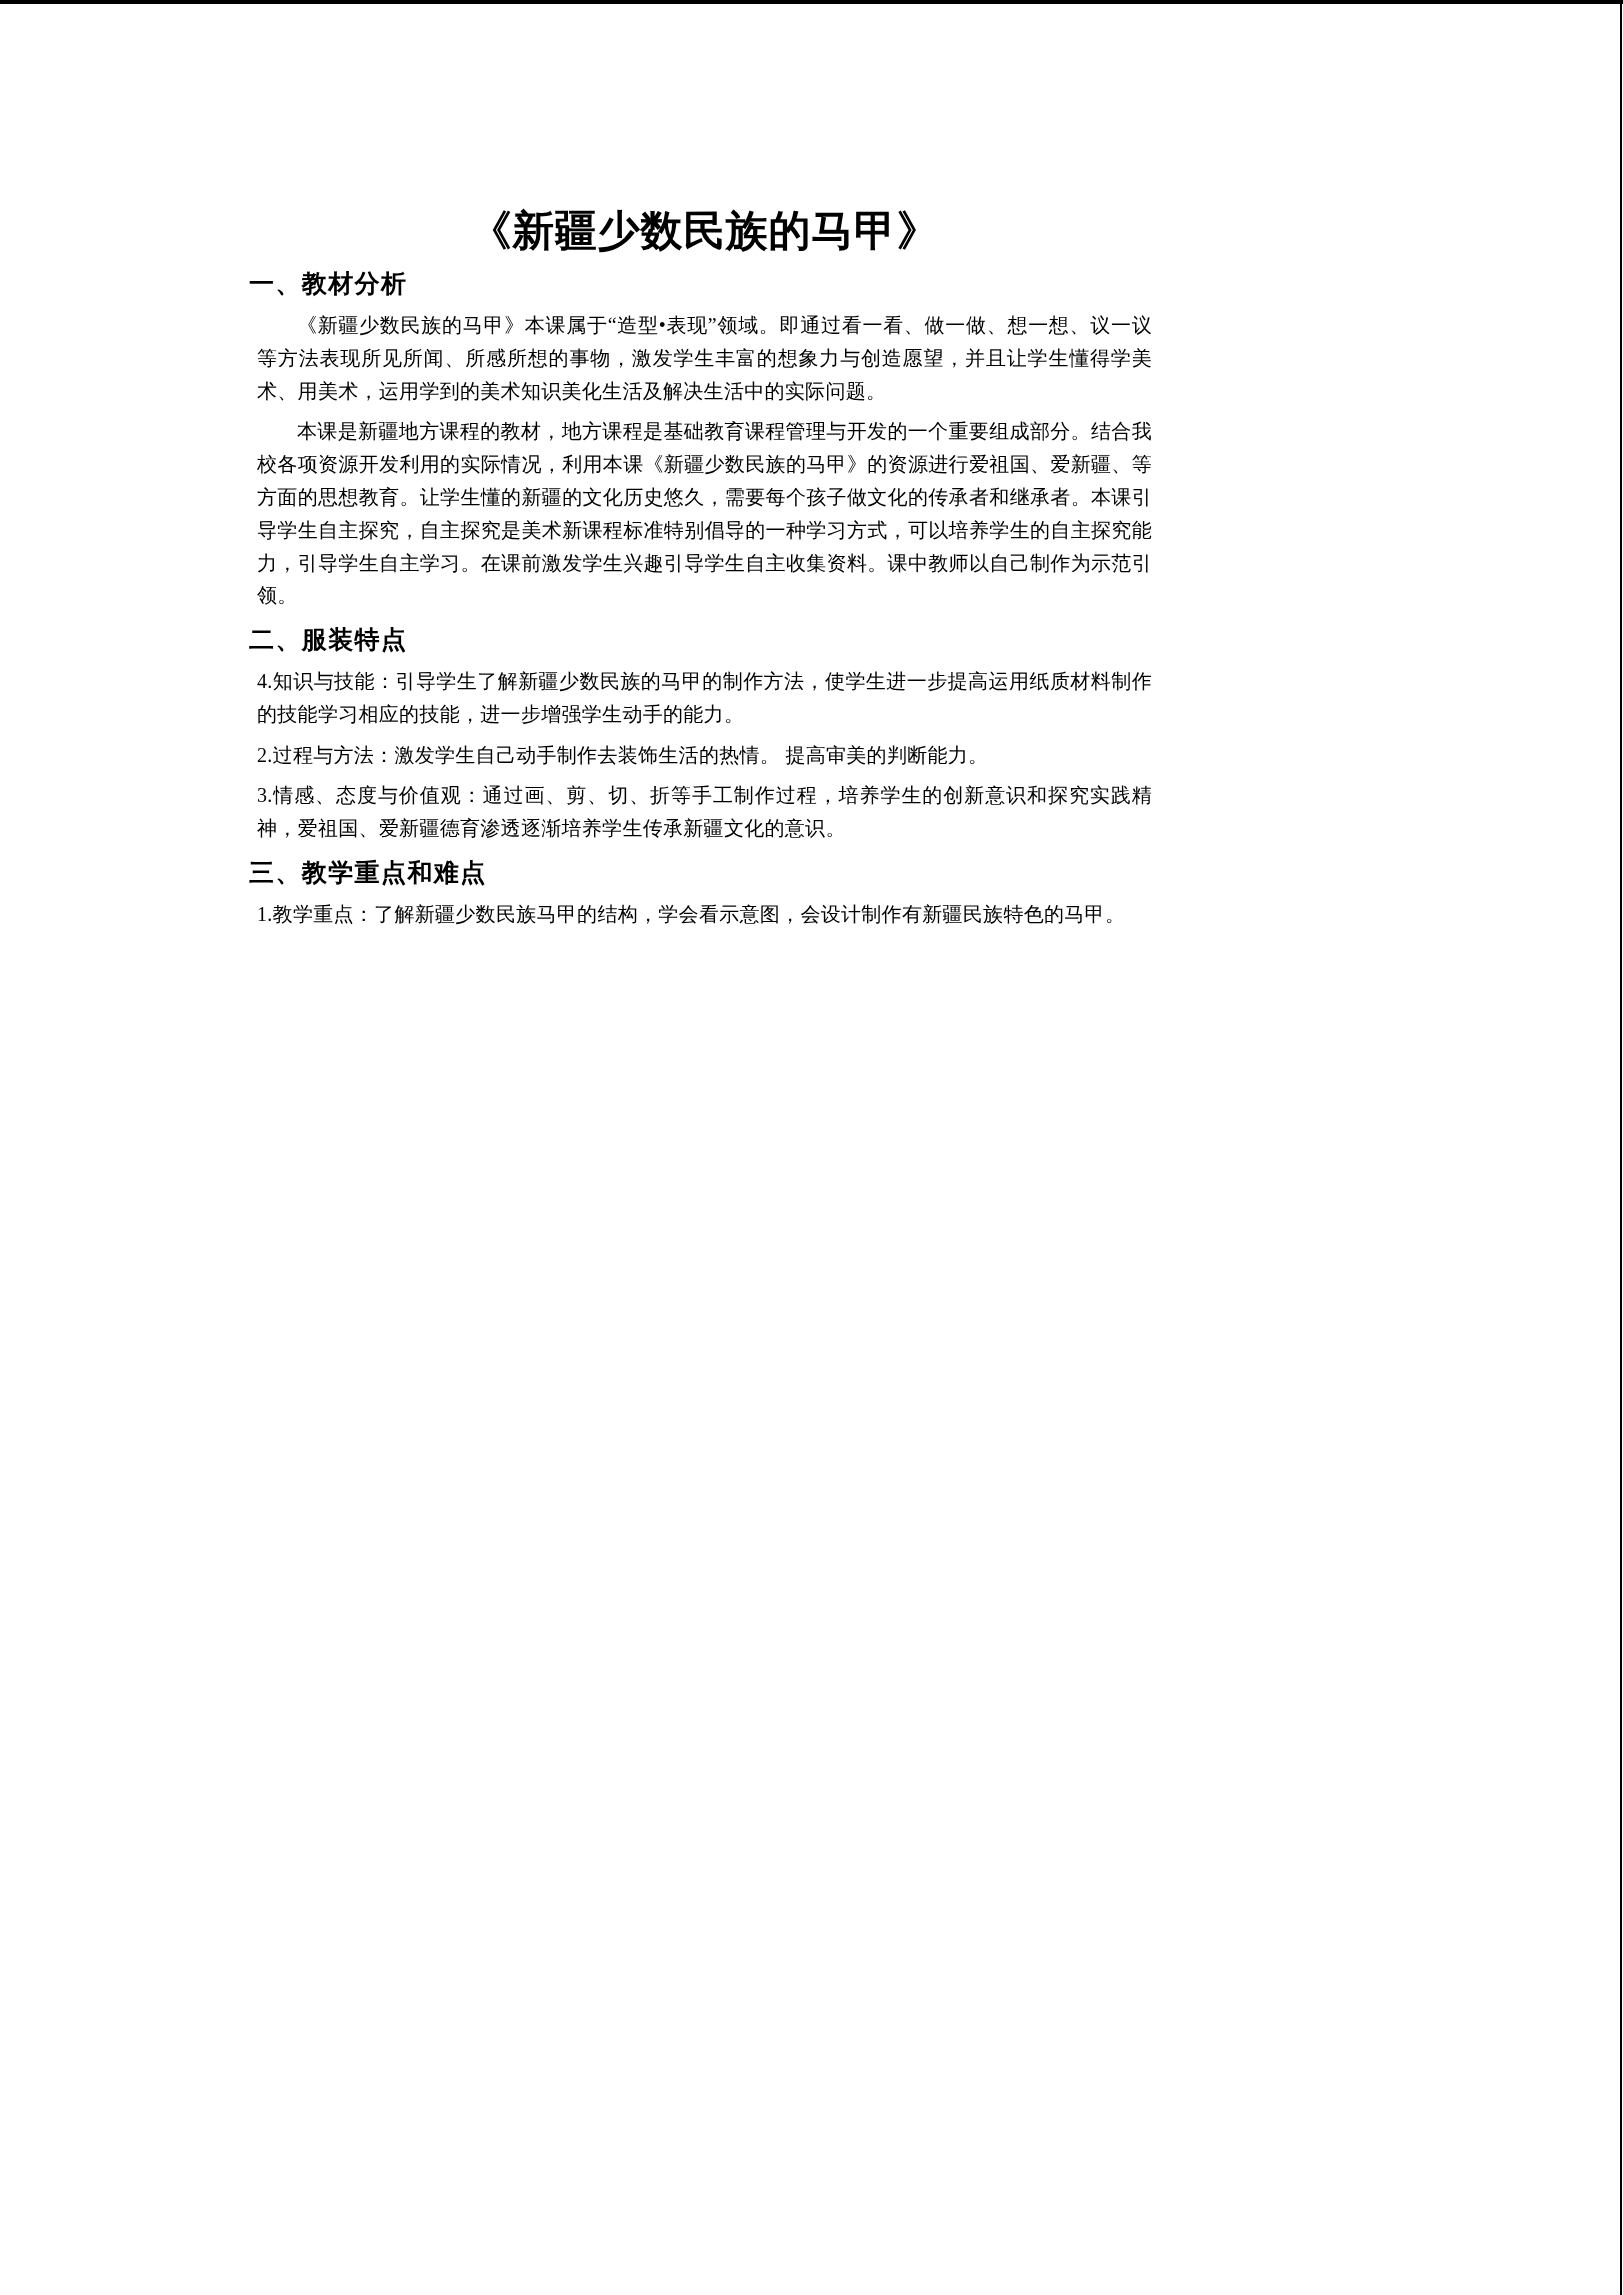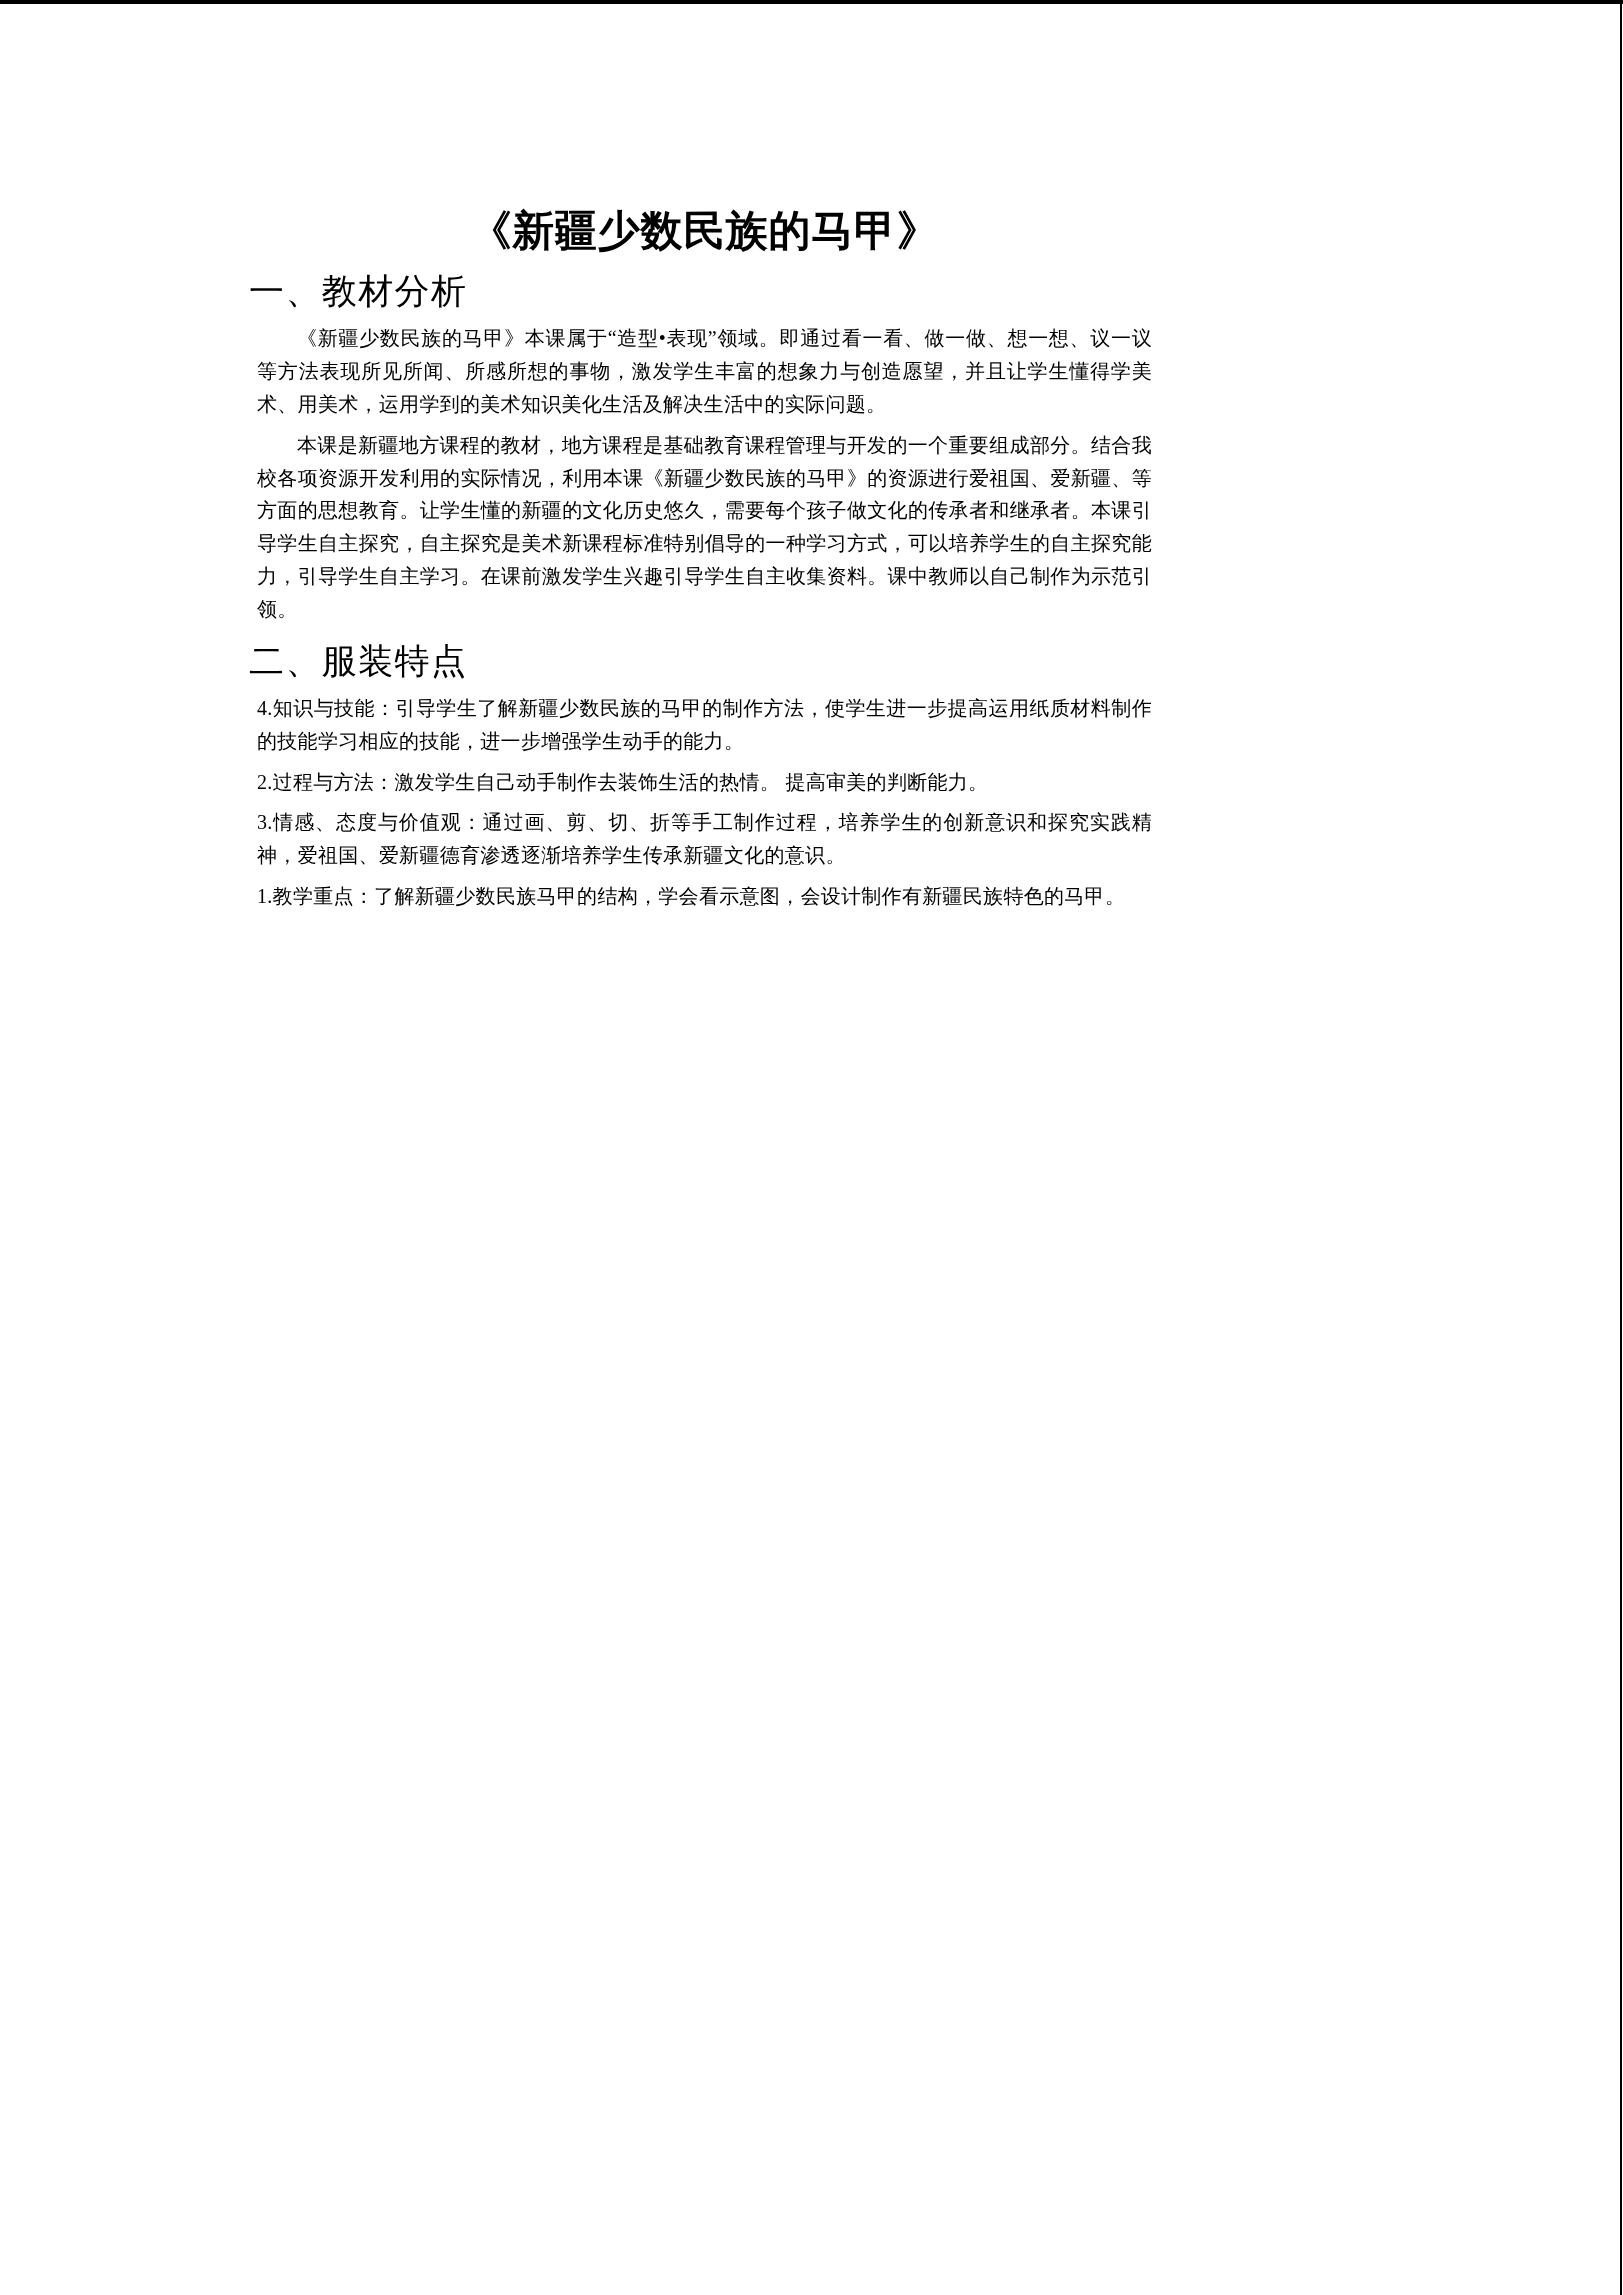--- a/index.html
+++ b/index.html
@@ -56,22 +56,22 @@
   }
   .doc-subtitle {
     font-size: 31px;
     line-height: 1.25;
     text-align: right;
     margin: 0 0 17.7px 0;
     padding-right: 11px;
   }
   .section-heading {
     font-family: "Liberation Sans", "DejaVu Sans", sans-serif;
-    font-weight: normal;
-    font-size: 35px;
+    font-weight: bold;
+    font-size: 25px;
     line-height: 1.35;
     margin: 11px 0 5.5px 0;
     letter-spacing: 1.4px;
   }
   .para {
     font-size: 20px;
     line-height: 1.64;
     text-align: justify;
     text-justify: inter-ideograph;
     margin: 8px;
@@ -99,17 +99,18 @@
 
     <h2 class="section-heading">一、教材分析</h2>
     <p class="para indent">《新疆少数民族的马甲》本课属于“造型•表现”领域。即通过看一看、做一做、想一想、议一议等方法表现所见所闻、所感所想的事物，激发学生丰富的想象力与创造愿望，并且让学生懂得学美术、用美术，运用学到的美术知识美化生活及解决生活中的实际问题。</p>
     <p class="para indent">本课是新疆地方课程的教材，地方课程是基础教育课程管理与开发的一个重要组成部分。结合我校各项资源开发利用的实际情况，利用本课《新疆少数民族的马甲》的资源进行爱祖国、爱新疆、等方面的思想教育。让学生懂的新疆的文化历史悠久，需要每个孩子做文化的传承者和继承者。本课引导学生自主探究，自主探究是美术新课程标准特别倡导的一种学习方式，可以培养学生的自主探究能力，引导学生自主学习。在课前激发学生兴趣引导学生自主收集资料。课中教师以自己制作为示范引领。</p>
 
     <h2 class="section-heading">二、服装特点</h2>
     <p class="para flush">4.知识与技能：引导学生了解新疆少数民族的马甲的制作方法，使学生进一步提高运用纸质材料制作的技能学习相应的技能，进一步增强学生动手的能力。</p>
     <p class="para flush">2.过程与方法：激发学生自己动手制作去装饰生活的热情。 提高审美的判断能力。</p>
     <p class="para flush">3.情感、态度与价值观：通过画、剪、切、折等手工制作过程，培养学生的创新意识和探究实践精神，爱祖国、爱新疆德育渗透逐渐培养学生传承新疆文化的意识。</p>
 
+    <h2 class="section-heading">三、教学重点和难点</h2>
     <p class="para flush">1.教学重点：了解新疆少数民族马甲的结构，学会看示意图，会设计制作有新疆民族特色的马甲。</p>
 
   </div>
 </div>
 
 
 </body></html>

